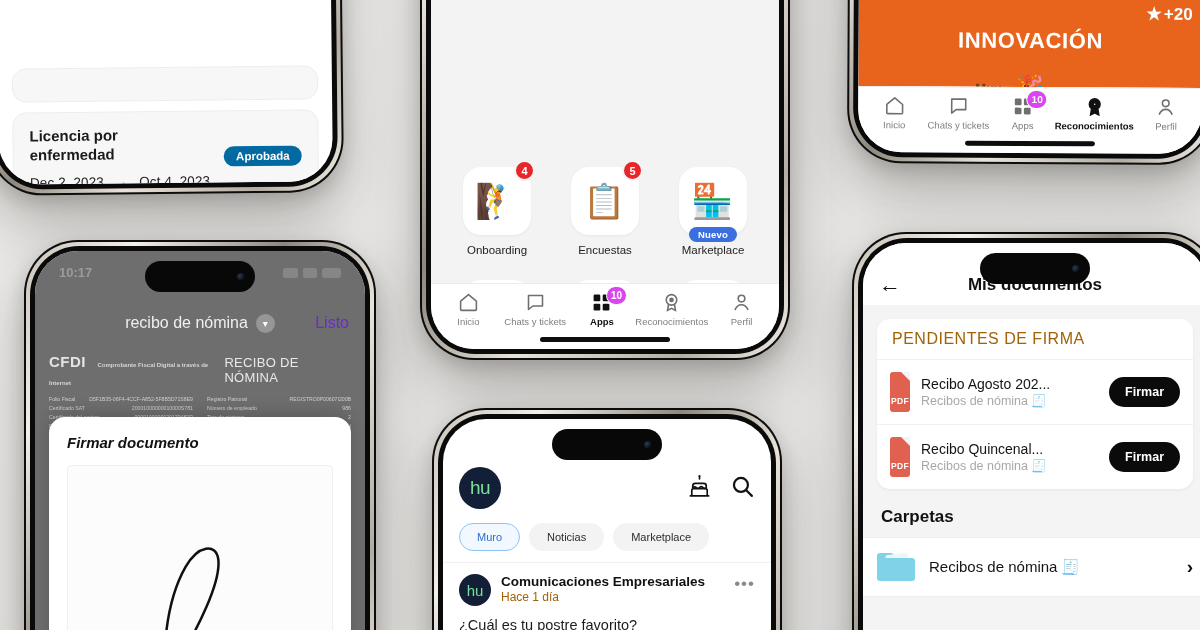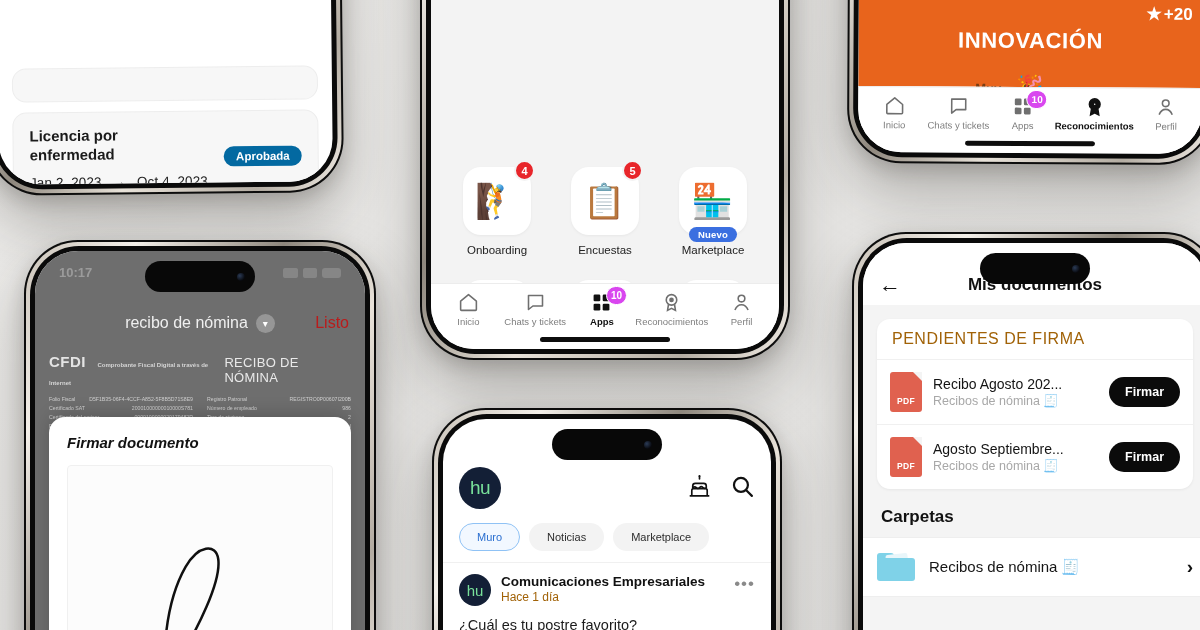--- a/index.html
+++ b/index.html
@@ -128,21 +128,21 @@
   .docs-nav .ttl { font-size:17px; font-weight:700; color:#111; }
   .docs-body { padding:14px 14px 0; }
   .docs-card { background:#fff; border-radius:13px; overflow:hidden; box-shadow:0 1px 3px rgba(0,0,0,.06); }
   .docs-section-head {
     font-size:16px; letter-spacing:.5px; color:#a16207; font-weight:500;
     padding:11px 15px; border-bottom:1px solid #f0f0f0;
   }
   .doc-row { display:flex; align-items:center; gap:11px; padding:12px 13px; border-bottom:1px solid #f0f0f0; }
   .doc-row:last-child { border-bottom:none; }
   .pdf-ic {
-    width:32px; height:40px; background:#e0614f; border-radius:3px; flex:none;
+    width:20px; height:40px; background:#e0614f; border-radius:3px; flex:none;
     position:relative; display:flex; align-items:flex-end; justify-content:center;
     padding-bottom:6px; color:#fff; font-size:8.5px; font-weight:700; letter-spacing:.3px;
   }
   .pdf-ic::after { content:""; position:absolute; top:0; right:0;
     border-width:0 9px 9px 0; border-style:solid; border-color:#fff #f4f4f4 transparent transparent; }
   .doc-meta { flex:1; min-width:0; }
   .doc-name { font-size:14px; color:#141414; white-space:nowrap; overflow:hidden; text-overflow:ellipsis; }
   .doc-sub { font-size:12.5px; color:#a8a8a8; margin-top:1px; white-space:nowrap; overflow:hidden; }
   .sign-btn {
     background:#0b0b0b; color:#fff; font-size:12.5px; font-weight:600;
@@ -179,21 +179,21 @@
   .sign-nav {
     position:absolute; top:52px; left:0; right:0; z-index:20; height:40px;
     display:flex; align-items:center; justify-content:center; padding:0 16px;
   }
   .sign-nav .doc-title { font-size:16px; color:#efefef; font-weight:400; }
   .sign-nav .caret {
     margin-left:8px; width:19px; height:19px; border-radius:50%; background:rgba(255,255,255,.28);
     display:inline-flex; align-items:center; justify-content:center; font-size:10px; color:#fff;
     vertical-align:middle;
   }
-  .sign-nav .done { position:absolute; right:16px; font-size:16px; color:#b91c1c; font-weight:400; }
+  .sign-nav .done { position:absolute; right:16px; font-size:16px; color:#6d28d9; font-weight:400; }
   .cfdi {
     position:absolute; top:96px; left:0; right:0; z-index:15; padding:6px 14px 0;
   }
   .cfdi-top { display:flex; align-items:baseline; justify-content:space-between; }
   .cfdi-logo { font-size:15px; font-weight:800; color:#e4e4e4; letter-spacing:.5px; }
   .cfdi-legend { font-size:6px; font-weight:700; color:#d5d5d5; margin-left:7px; }
   .cfdi-right { font-size:13px; color:#e9e9e9; letter-spacing:.3px; }
   .cfdi-grid { display:flex; gap:14px; margin-top:7px; }
   .cfdi-col { flex:1; }
   .cfdi-line { display:flex; justify-content:space-between; font-size:5.2px; color:#cfcfcf; margin-bottom:3px; }
@@ -241,21 +241,21 @@
 
 <div class="stage">
 
   <div class="phone" id="phone-requests">
     <div class="screen">
       <div class="req-card" style="margin-top:262px;height:34px;"></div>
 
       <div class="req-card">
         <div class="req-title">Licencia por enfermedad</div>
         <div class="req-dates">
-          <span>Jan 2, 2023</span>
+          <span>Dec 2, 2023</span>
           <span class="arrow">→</span>
           <span>Oct 4, 2023</span>
         </div>
         <span class="badge-pill" style="background:#0369a1">Aprobada</span>
       </div>
 
     </div>
   </div>
 
   <div class="phone" id="phone-apps">
@@ -436,21 +436,21 @@
             <div class="doc-meta">
               <div class="doc-name">Recibo Agosto 202...</div>
               <div class="doc-sub">Recibos de nómina 🧾</div>
             </div>
             <button class="sign-btn">Firmar</button>
           </div>
 
           <div class="doc-row">
             <div class="pdf-ic">PDF</div>
             <div class="doc-meta">
-              <div class="doc-name">Agosto Septiembre...</div>
+              <div class="doc-name">Recibo Quincenal...</div>
               <div class="doc-sub">Recibos de nómina 🧾</div>
             </div>
             <button class="sign-btn">Firmar</button>
           </div>
         </div>
 
         <div class="folders-title">Carpetas</div>
 
         <div class="folder-row">
           <div class="folder-ic">

